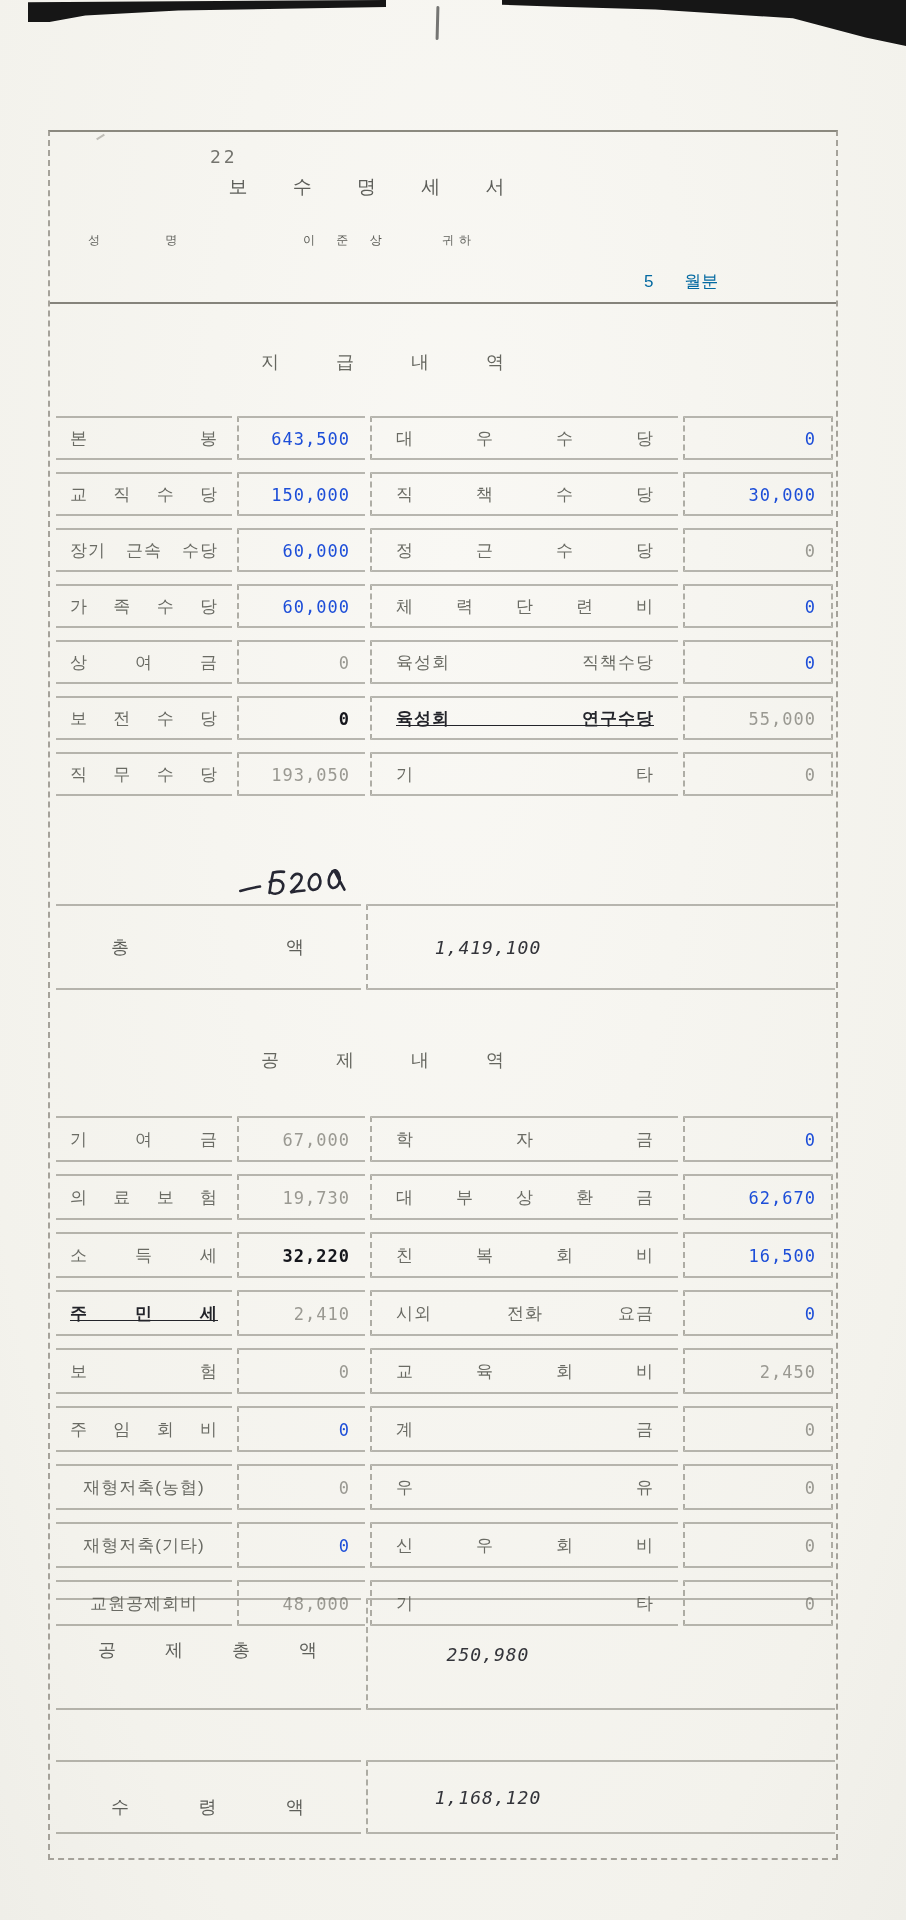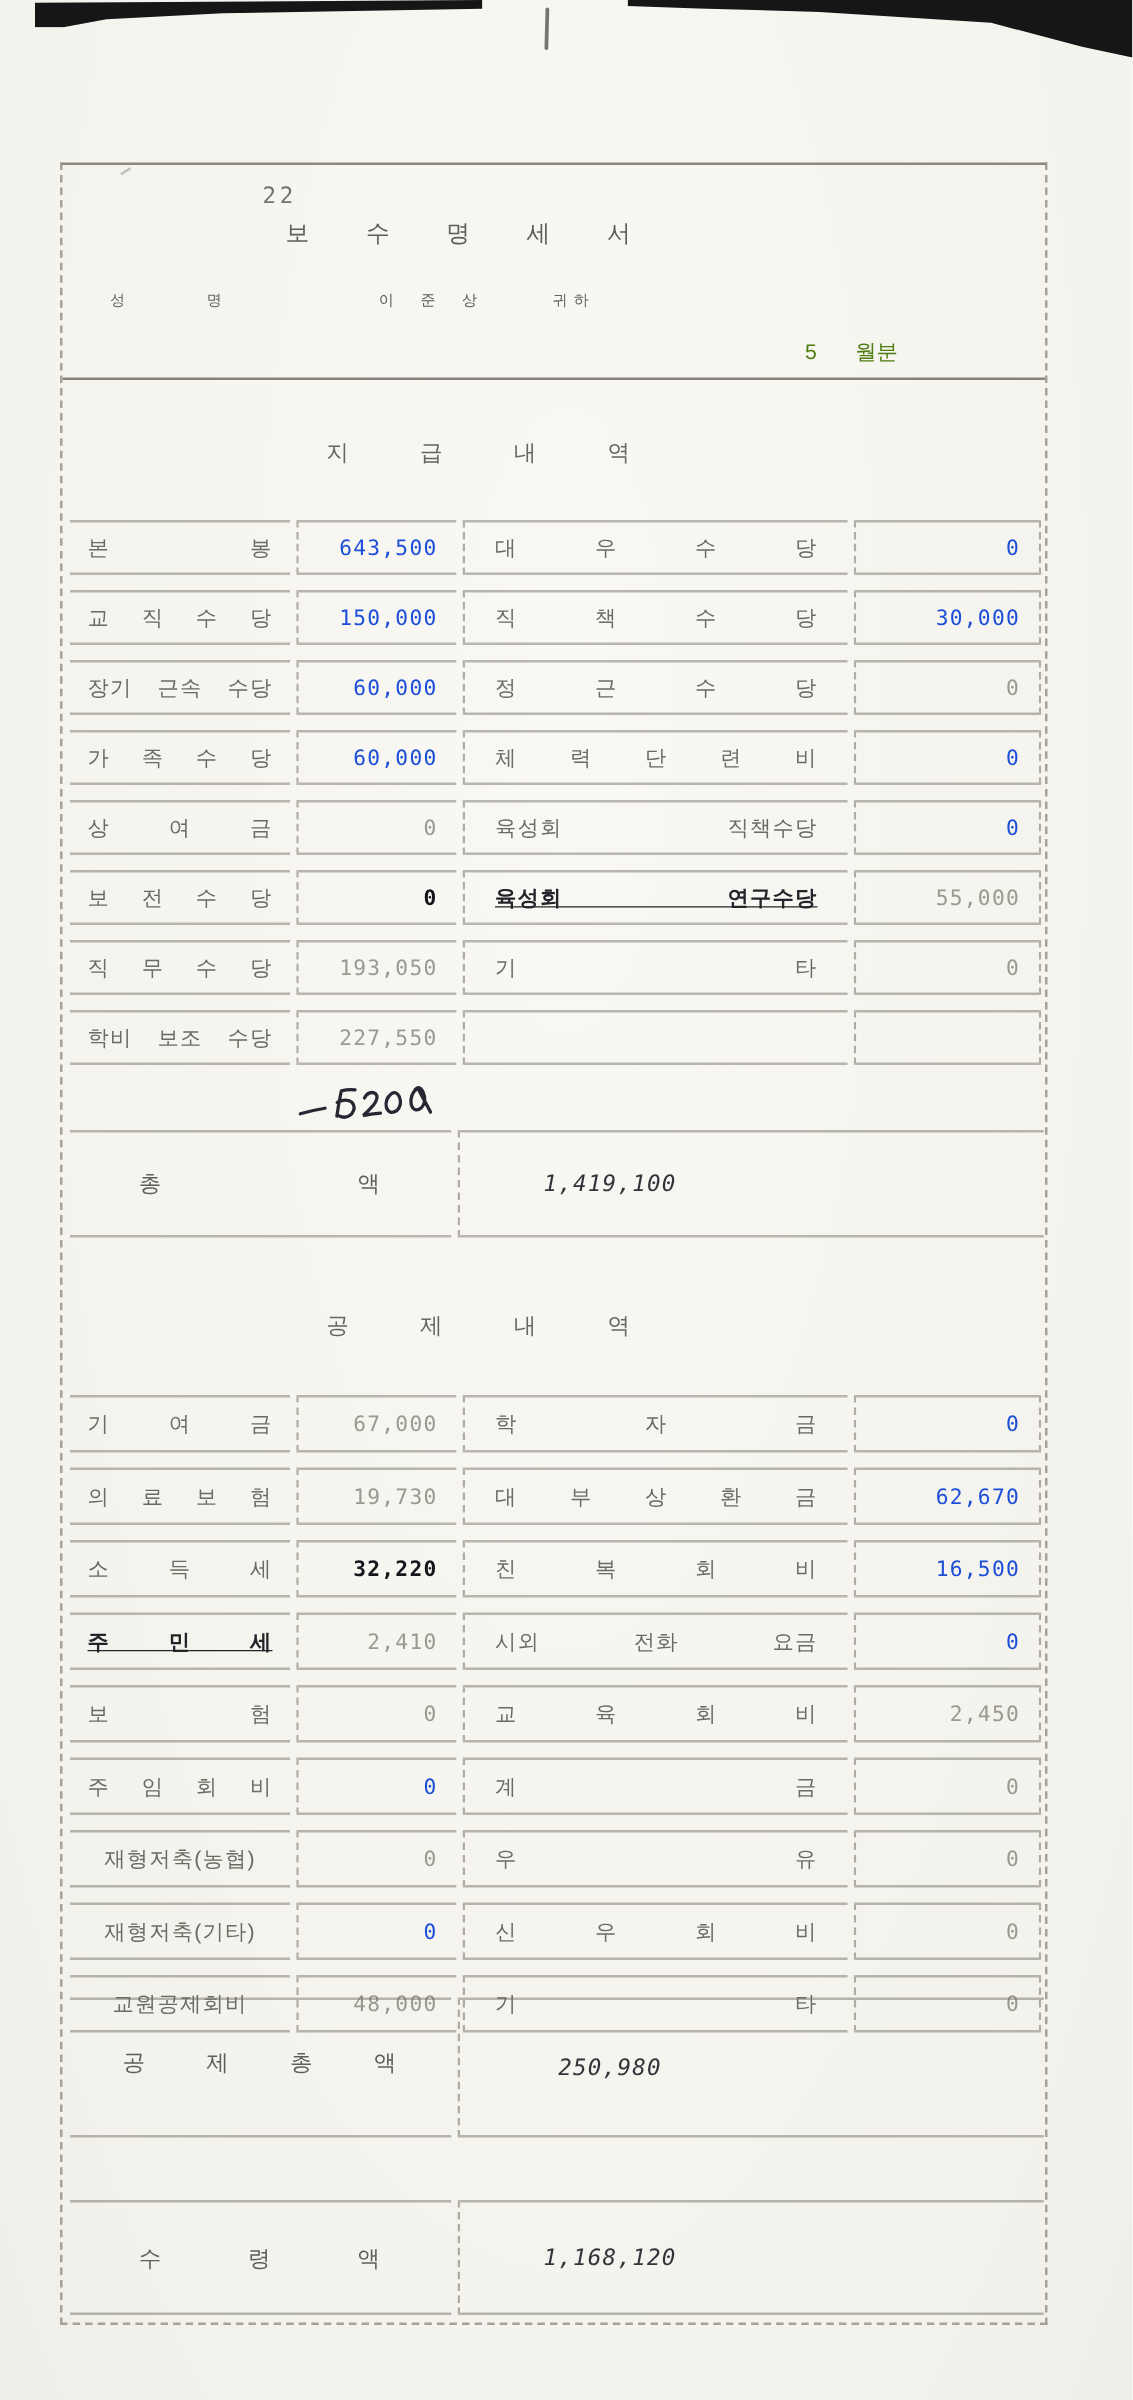--- a/index.html
+++ b/index.html
@@ -25,21 +25,21 @@
     border-bottom:2px dashed #a5a29a;border-top:2px solid #8b897f;box-sizing:border-box;}
   .abs{position:absolute;}
   .page-num{left:160px;top:14px;font-family:"DejaVu Sans Mono",monospace;
     font-size:18px;letter-spacing:3px;color:#74746e;}
   .title{left:0;top:42px;width:640px;text-align:center;font-size:19px;
     letter-spacing:7px;word-spacing:26px;color:#5d5e59;}
   .name-line{top:100px;font-size:12px;color:#62635e;}
   .name-label{left:38px;word-spacing:62px;}
   .name-value{left:253px;word-spacing:12px;letter-spacing:3px;color:#585953;}
   .honorific{left:392px;letter-spacing:5px;}
-  .month-line{left:594px;top:138px;font-size:17px;word-spacing:26px;color:#4d7c0f;}
+  .month-line{left:594px;top:138px;font-size:17px;word-spacing:26px;color:#0369a1;}
   .rule{left:0;top:170px;width:100%;height:2px;background:#85837b;}
   .sec-heading{left:0;width:672px;text-align:center;font-size:18px;
     letter-spacing:7px;word-spacing:38px;color:#65665f;}
   .pay-heading{top:218px;}
   .ded-heading{top:916px;}
   
   .tbl{left:6px;width:779px;}
   .pay-tbl{top:284px;}
   .ded-tbl{top:984px;}
   .trow{display:grid;grid-template-columns:176px 128px 308px 150px;column-gap:5px;}
@@ -58,21 +58,21 @@
     display:block;text-align:right;line-height:42px;padding-right:15px;}
   .ded-tbl .cell.value{line-height:44px;}
   .ink-dark{color:#1d4ed8;}
   .ink-faint{color:#9a9992;}
   .ink-heavy{color:#15161c;font-weight:bold;}
   .lab-heavy{color:#23242a !important;font-weight:bold;text-decoration:underline;}
   
   .total-row{left:6px;width:779px;}
   .t-pay{top:772px;height:86px;}
   .t-ded{top:1466px;height:112px;}
-  .t-net{top:1628px;height:92px;}
+  .t-net{top:1628px;height:74px;}
   .tcell{position:absolute;top:0;height:100%;box-sizing:border-box;
     border-top:2px solid rgba(105,103,92,.45);border-bottom:2px solid rgba(105,103,92,.45);
     display:flex;align-items:center;}
   .tleft{left:0;width:305px;font-size:18px;color:#5e5f5a;letter-spacing:2px;
     display:block;text-align:justify;text-align-last:justify;padding:0 55px;box-sizing:border-box;}
   .t-pay .tleft{line-height:82px;}
   .t-ded .tleft{line-height:100px;padding:0 42px;}
   .t-net .tleft{line-height:90px;}
   .tright{left:310px;width:469px;border-left:2px dashed rgba(105,103,92,.5);}
   .tval{display:block;width:240px;text-align:center;
@@ -140,26 +140,20 @@
         <div class="cell value c2 ink-heavy">0</div>
         <div class="cell label c3 spread lab-heavy">육성회 연구수당</div>
         <div class="cell value c4 ink-faint">55,000</div>
       </div>
       <div class="trow">
         <div class="cell label c1 spread">직 무 수 당</div>
         <div class="cell value c2 ink-faint">193,050</div>
         <div class="cell label c3 spread">기 타</div>
         <div class="cell value c4 ink-faint">0</div>
       </div>
-      <div class="trow">
-        <div class="cell label c1 spread">학비 보조 수당</div>
-        <div class="cell value c2 ink-faint">227,550</div>
-        <div class="cell label c3"></div>
-        <div class="cell value c4 ink-dark"></div>
-      </div>
     </div>
 
   <svg class="abs handnote" viewBox="0 0 122 40" aria-label="-5200">
     <g fill="none" stroke="#262733" stroke-width="2.6" stroke-linecap="round">
       <path d="M4 22 Q13 20 24 19"></path>
       <path d="M38 6 Q35 16 33 26 M38 6 Q44 5 49 6 M34 15 Q42 12 46 16 Q49 20 45 25 Q40 29 35 26"></path>
       <path d="M56 13 Q60 7 65 10 Q68 13 63 19 Q58 24 54 27 Q60 26 68 26"></path>
       <path d="M78 11 Q72 15 73 22 Q75 28 81 25 Q86 21 84 14 Q82 9 78 11"></path>
       <path d="M99 8 Q92 13 93 21 Q95 28 101 24 Q106 19 103 11 Q101 6 97 9 M100 10 L108 28"></path>
     </g>

